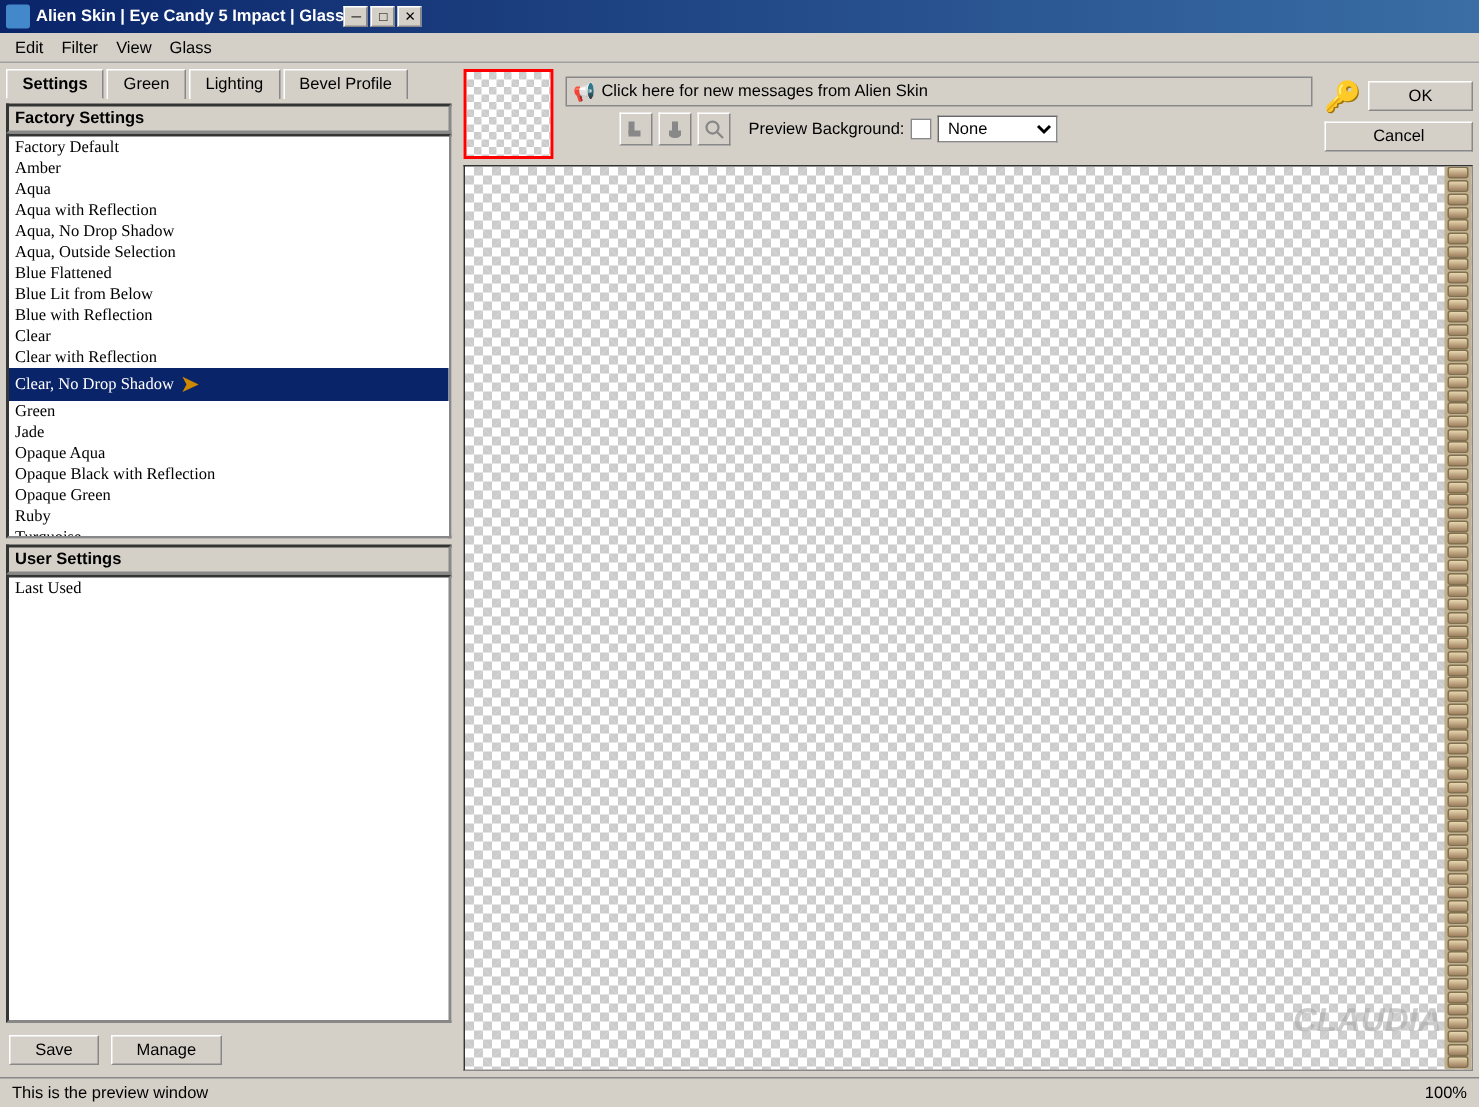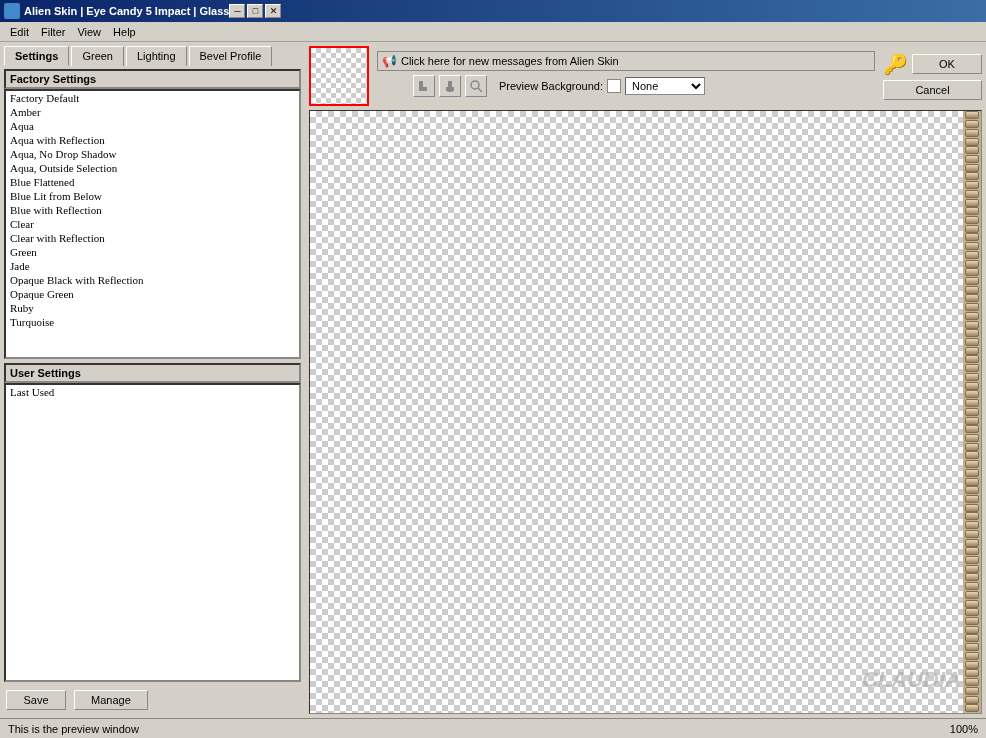--- a/index.html
+++ b/index.html
@@ -313,21 +313,21 @@
     <button class="title-btn">─</button>
     <button class="title-btn">□</button>
     <button class="title-btn close">✕</button>
   </div>
 </div>
 
 <div class="menu-bar">
   <span class="menu-item">Edit</span>
   <span class="menu-item">Filter</span>
   <span class="menu-item">View</span>
-  <span class="menu-item">Help</span>
+  <span class="menu-item">Glass</span>
 </div>
 
 <div class="main-container">
 
   <div class="left-panel">
 
     <div class="tabs">
       <div class="tab active">Settings</div>
       <div class="tab">Green</div>
       <div class="tab">Lighting</div>
@@ -341,22 +341,27 @@
         <div class="list-item">Amber</div>
         <div class="list-item">Aqua</div>
         <div class="list-item">Aqua with Reflection</div>
         <div class="list-item">Aqua, No Drop Shadow</div>
         <div class="list-item">Aqua, Outside Selection</div>
         <div class="list-item">Blue Flattened</div>
         <div class="list-item">Blue Lit from Below</div>
         <div class="list-item">Blue with Reflection</div>
         <div class="list-item">Clear</div>
         <div class="list-item">Clear with Reflection</div>
+        <div class="list-item selected" style="display:flex;align-items:center;gap:4px;">
+          <span>Clear, No Drop Shadow</span>
+          <span style="color:#cc8800;font-size:16px;">➤</span>
+        </div>
         <div class="list-item">Green</div>
         <div class="list-item">Jade</div>
+        <div class="list-item">Opaque Aqua</div>
         <div class="list-item">Opaque Black with Reflection</div>
         <div class="list-item">Opaque Green</div>
         <div class="list-item">Ruby</div>
         <div class="list-item">Turquoise</div>
       </div>
     </div>
 
     <div class="user-section">
       <div class="list-box-header">User Settings</div>
       <div class="list-box" style="flex:1;">

